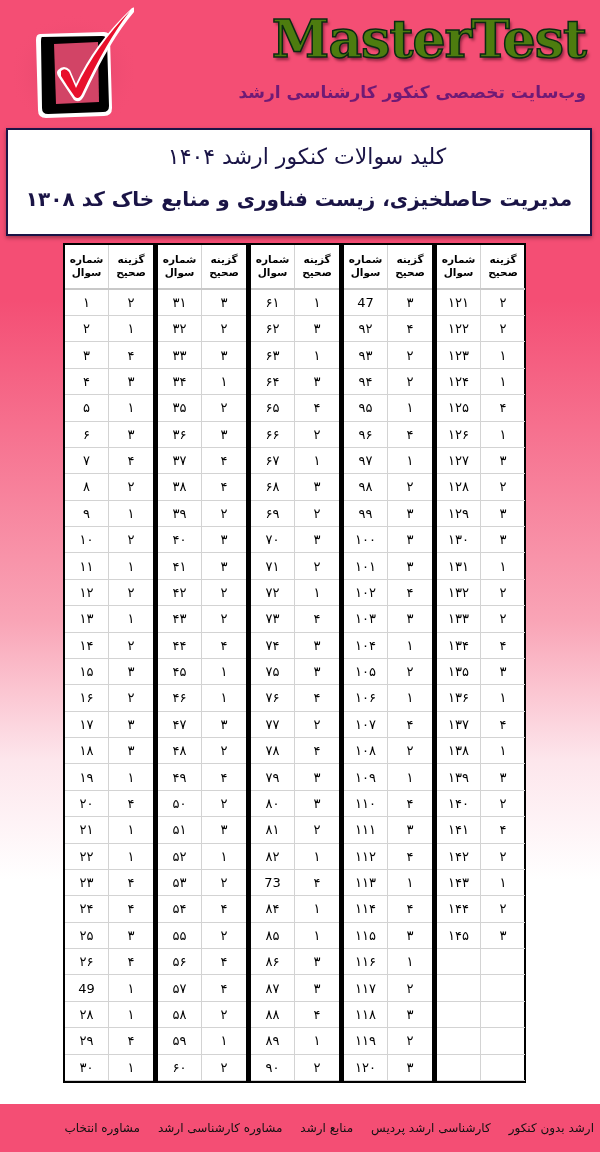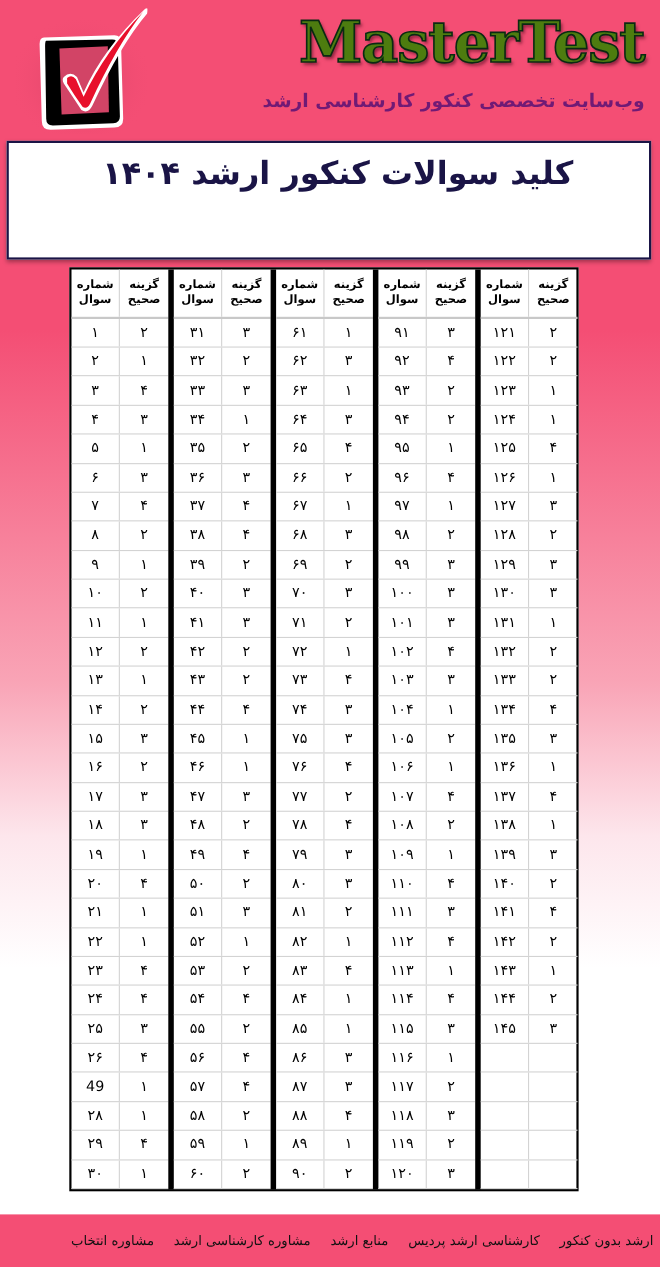--- a/index.html
+++ b/index.html
@@ -18,21 +18,21 @@
   }
   .tagline {
     position: absolute; right: 14px; top: 82px; direction: rtl;
     font-family: "DejaVu Sans", sans-serif; font-weight: bold; font-size: 17px; color: #701a75;
   }
   .title-box {
     position: absolute; left: 6px; top: 128px; width: 582px; height: 104px;
     background: #fff; border: 2px solid #1a1446; box-shadow: 0 2px 4px rgba(0,0,0,0.35);
     direction: rtl; text-align: center; color: #1a1446;
   }
-  .title-box .t1 { font-weight: bold; font-size: 29px; margin-top: 10px; line-height: 34px; margin-left: 16px; }
+  .title-box .t1 { font-weight: normal; font-size: 22px; margin-top: 10px; line-height: 34px; margin-left: 16px; }
   .title-box .t2 { font-weight: bold; font-size: 20px; margin-top: 8px; line-height: 34px; }
 
   .key-table {
     position: absolute; left: 63px; top: 243px; width: 463px; height: 840px;
     background: #fff; border: 2px solid #000; box-sizing: border-box;
     display: flex;
   }
   .group { display: flex; flex-direction: column; border-left: 5px solid #000; box-sizing: border-box; }
   .group:first-child { border-left: none; }
   .row { display: flex; height: 26.6px; border-bottom: 1.5px solid #d3d3d3; box-sizing: border-box; }
@@ -71,20 +71,21 @@
     <path d="M44 66 Q50 60 56 66 L62 80 Q80 40 118 4 Q122 2 120 8 Q96 36 70 92 Q66 100 60 96 Q52 84 44 72 Q42 68 44 66 Z" fill="#fff"></path>
     <path d="M47 67 Q51 63 55 68 L62 84 Q82 42 116 7 Q92 38 68 90 Q65 96 61 93 Q53 82 47 72 Z" fill="#e8102c"></path>
   </svg>
 </div>
 
 <div class="brand">MasterTest</div>
 <div class="tagline">وب‌سایت تخصصی کنکور کارشناسی ارشد</div>
 
 <div class="title-box">
   <div class="t1">کلید سوالات کنکور ارشد ۱۴۰۴</div>
+  <div class="t2">مدیریت حاصلخیزی، زیست فناوری و منابع خاک کد ۱۳۰۸</div>
 </div>
 
 <div class="key-table" id="keyTable">
     <div class="group">
       <div class="row head">
         <div class="cell">
           <span>شماره</span>
           <span>سوال</span>
         </div>
         <div class="cell">
@@ -438,21 +439,21 @@
       </div>
       <div class="row">
         <div class="cell">۸۱</div>
         <div class="cell">۲</div>
       </div>
       <div class="row">
         <div class="cell">۸۲</div>
         <div class="cell">۱</div>
       </div>
       <div class="row">
-        <div class="cell">۸۳</div>
+        <div class="cell">73</div>
         <div class="cell">۴</div>
       </div>
       <div class="row">
         <div class="cell">۸۴</div>
         <div class="cell">۱</div>
       </div>
       <div class="row">
         <div class="cell">۸۵</div>
         <div class="cell">۱</div>
       </div>
@@ -482,21 +483,21 @@
         <div class="cell">
           <span>شماره</span>
           <span>سوال</span>
         </div>
         <div class="cell">
           <span>گزینه</span>
           <span>صحیح</span>
         </div>
       </div>
       <div class="row">
-        <div class="cell">۹۱</div>
+        <div class="cell">47</div>
         <div class="cell">۳</div>
       </div>
       <div class="row">
         <div class="cell">۹۲</div>
         <div class="cell">۴</div>
       </div>
       <div class="row">
         <div class="cell">۹۳</div>
         <div class="cell">۲</div>
       </div>

